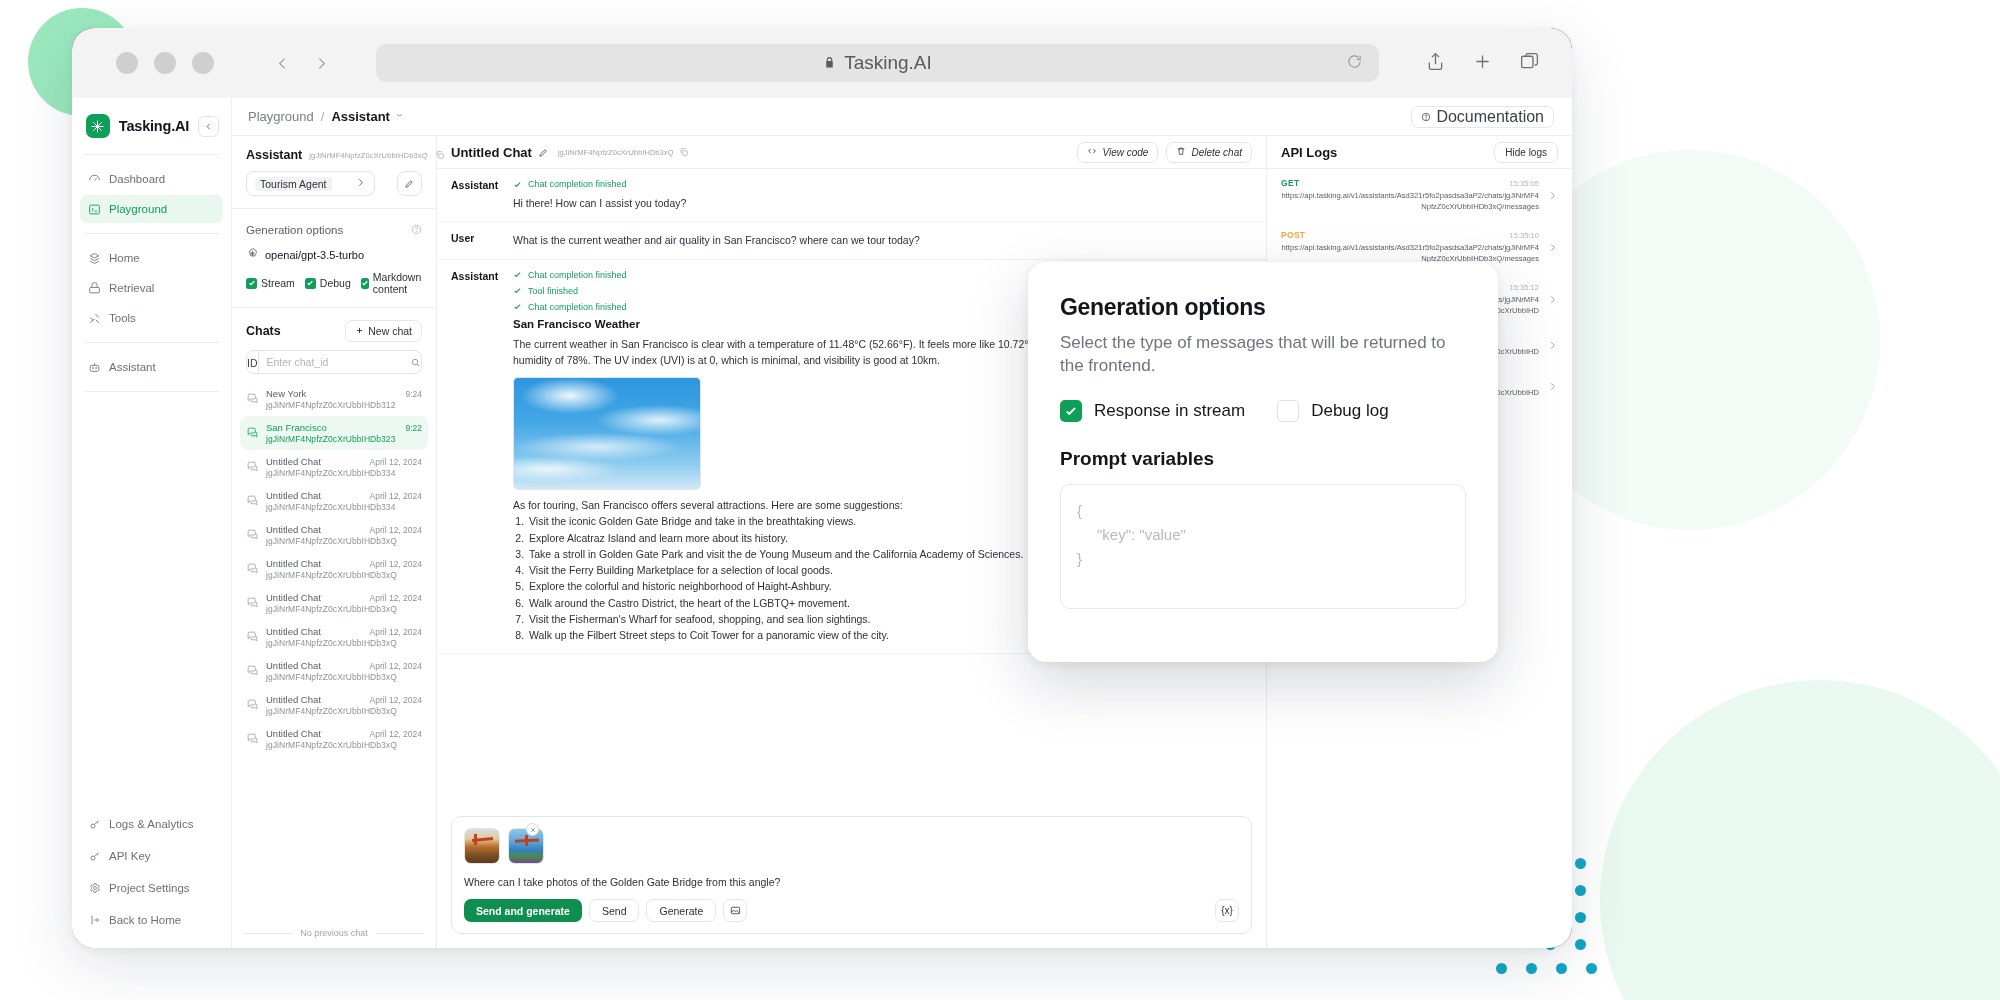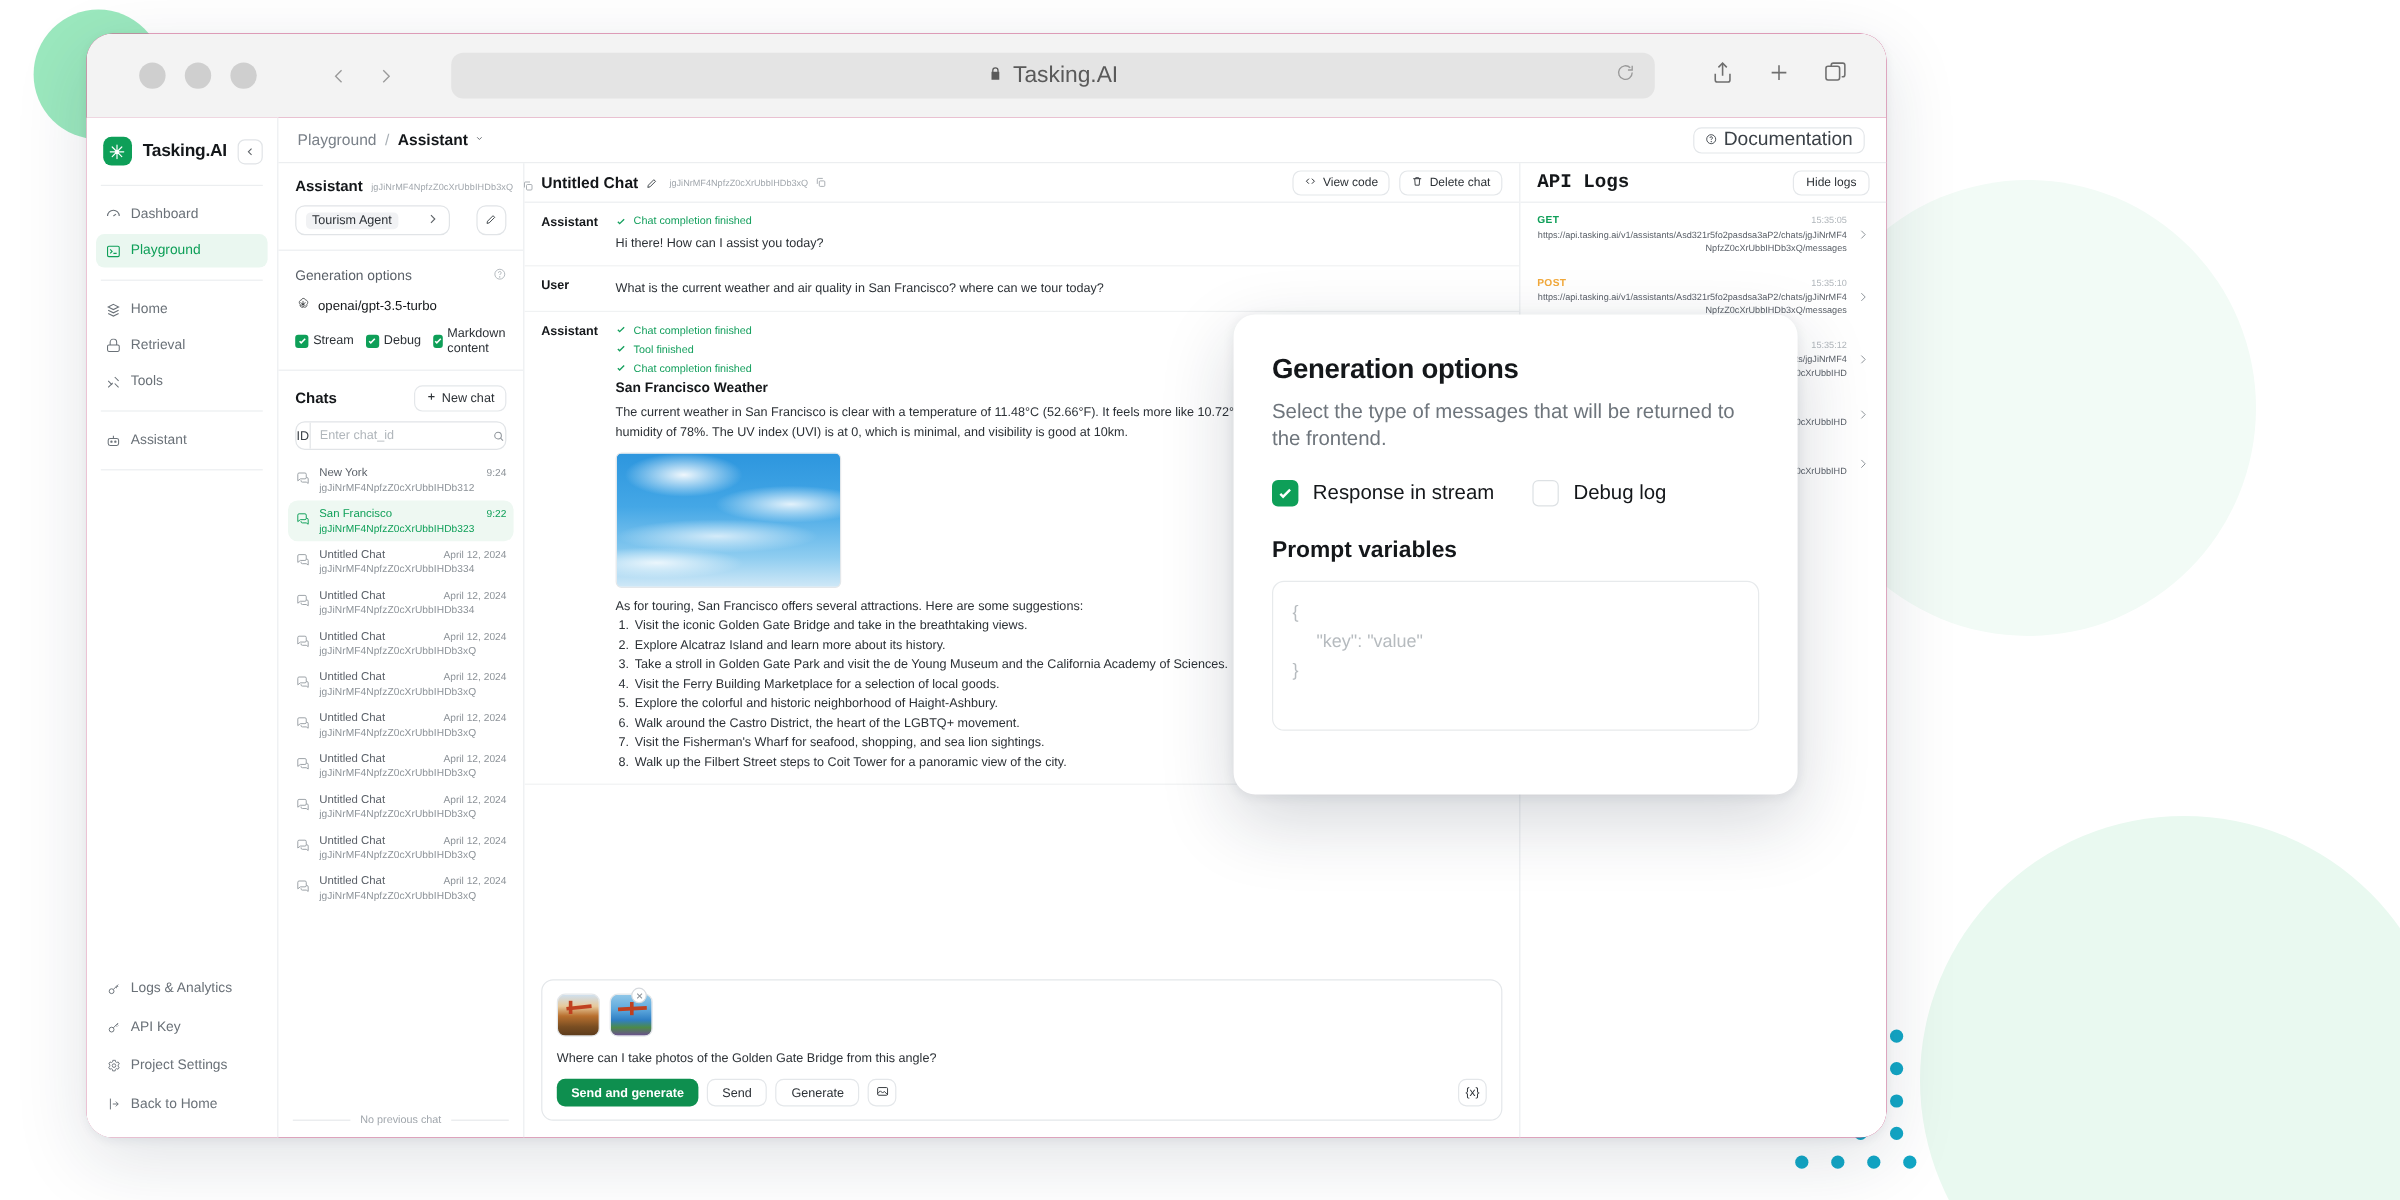--- a/index.html
+++ b/index.html
@@ -23,21 +23,21 @@
   .decor-ring-r {
     position:absolute; right:120px; top:150px; width:380px; height:380px;
     border-radius:50%; background:#F2FBF6; z-index:0;
   }
   .dot-grid { position:absolute; z-index:1; }
   .dot { position:absolute; width:11px; height:11px; border-radius:50%; background:#12A7C6; }
 
   
   .browser {
     position:absolute; left:72px; top:28px; width:1500px; height:920px;
-    background:#be185d; border-radius:22px;
+    background:#0f172a; border-radius:22px;
     box-shadow: 0 18px 60px rgba(22,40,60,.13), 0 2px 8px rgba(22,40,60,.06);
     z-index:2; overflow:hidden;
   }
   .chrome {
     height:70px; background:#F3F3F3; display:flex; align-items:center;
     padding:0 26px; gap:18px; position:relative;
   }
   .traffic { display:flex; gap:16px; margin-left:18px; }
   .traffic span { width:22px; height:22px; border-radius:50%; background:#CFCFCF; display:block; }
   .navbtns { display:flex; gap:22px; margin-left:42px; color:#9a9a9a; }
@@ -163,21 +163,21 @@
   .noprev { display:flex; align-items:center; gap:8px; padding:6px 12px 10px; }
   .noprev .ln { flex:1; height:1px; background:#E6E9EB; }
   .noprev .tx { font-size:9px; color:#A0A6AC; }
 
   
   .chatpanel { flex:1; display:flex; flex-direction:column; border-right:1px solid #ECEEF0; min-width:0; }
   .cp-head { height:33px; display:flex; align-items:center; padding:0 14px; border-bottom:1px solid #ECEEF0; }
   .cp-title { font-size:13px; font-weight:700; color:#14171A; }
   .cp-pen { margin-left:6px; color:#3b4147; display:flex; }
   .cp-id { margin-left:9px; font-size:7.6px; color:#A0A6AC; }
-  .cp-head-btns { margin-left:auto; display:flex; gap:8px; }
+  .cp-head-btns { margin-left:auto; display:flex; gap:8px;font-style:italic; }
   .hbtn {
     height:21px; border:1px solid #E4E7EA; border-radius:7px; display:flex; align-items:center;
     gap:5px; padding:0 9px; font-size:10px; color:#2c3136; background:#fff;
   }
   .msgs { flex:1; overflow:hidden; }
   .msg { display:flex; padding:10px 14px; border-bottom:1px solid #F0F2F3; gap:0; }
   .msg .role { width:62px; flex:0 0 62px; font-size:10.5px; font-weight:700; color:#14171A; }
   .msg .body { flex:1; min-width:0; }
   .status { display:flex; align-items:center; gap:6px; font-size:9px; color:#15A05E; margin-bottom:6px; }
   .status svg { display:block; }
@@ -245,21 +245,21 @@
     align-items:center; justify-content:center; color:#2c3136; background:#fff;
   }
   .btn-x {
     margin-left:auto; width:24px; height:23px; border:1px solid #E4E7EA; border-radius:7px;
     display:flex; align-items:center; justify-content:center; color:#2c3136; font-size:10px; background:#fff;
   }
 
   
   .logs { width:305px; flex:0 0 305px; display:flex; flex-direction:column; }
   .logs-head { height:33px; display:flex; align-items:center; padding:0 14px; border-bottom:1px solid #ECEEF0; }
-  .logs-title { font-size:16px; font-weight:700; color:#14171A;font-family:Liberation Mono, monospace; }
+  .logs-title { font-size:13px; font-weight:700; color:#14171A; }
   .hide-logs {
     margin-left:auto; height:21px; border:1px solid #E4E7EA; border-radius:7px; display:flex;
     align-items:center; padding:0 10px; font-size:10px; color:#2c3136; background:#fff;
   }
   .logitem { padding:9px 14px 9px; display:flex; gap:8px; position:relative; }
   .logmain { flex:1; min-width:0;text-align:right; }
   .logtop { display:flex; align-items:center; }
   .method { font-size:8.5px; font-weight:700; letter-spacing:.3px; }
   .method.get { color:#0E9F58; }
   .method.post { color:#F2A93B; }

